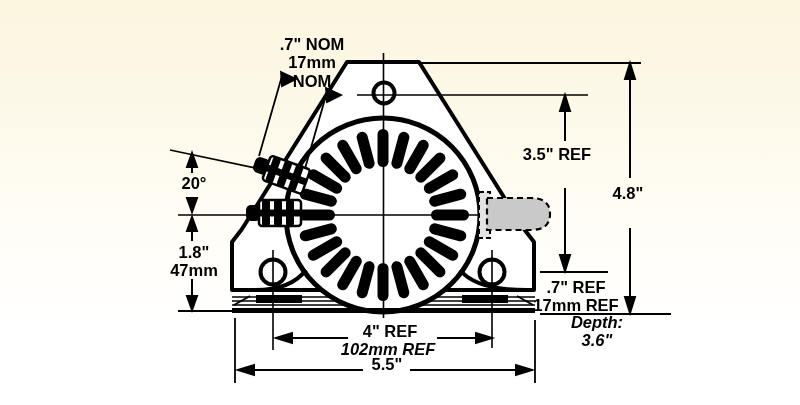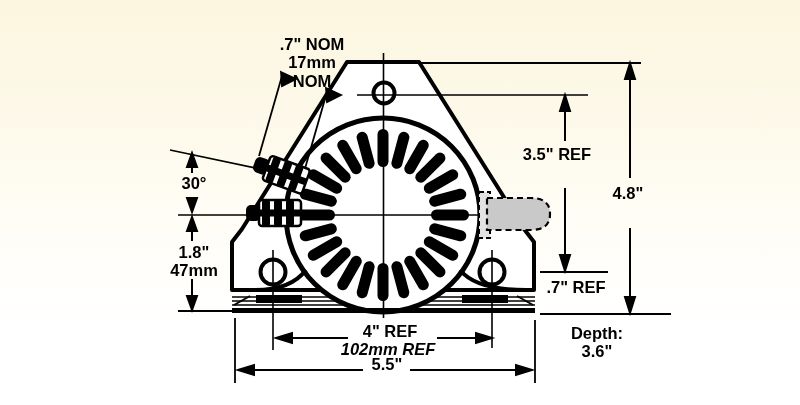--- a/index.html
+++ b/index.html
@@ -172,49 +172,50 @@
     </g>
   </svg>
 
   <div class="lbl" style="left:250px;top:35px;width:124px;">
     <span>.7" NOM</span>
     <span>17mm</span>
     <span>NOM</span>
   </div>
 
   <div class="lbl" style="left:172px;top:174px;width:44px;">
-    <span>30°</span>
+    <span>20°</span>
   </div>
 
   <div class="lbl" style="left:156px;top:243px;width:76px;">
     <span>1.8"</span>
     <span>47mm</span>
   </div>
 
   <div class="lbl" style="left:505px;top:145px;width:104px;">
     <span>3.5" REF</span>
   </div>
 
   <div class="lbl lh-wide" style="left:594px;top:183px;width:68px;">
     <span>4.8"</span>
   </div>
 
   <div class="lbl" style="left:528px;top:278px;width:96px;">
     <span>.7" REF</span>
+    <span>17mm REF</span>
   </div>
 
   <div class="lbl" style="left:338px;top:322px;width:104px;">
     <span>4" REF</span>
   </div>
   <div class="lbl" style="left:330px;top:340px;width:116px;font-style:italic;">
     <span>102mm REF</span>
   </div>
 
   <div class="lbl" style="left:355px;top:355px;width:64px;">
     <span>5.5"</span>
   </div>
 
-  <div class="lbl" style="left:553px;top:324px;width:88px;">
+  <div class="lbl" style="left:553px;top:313px;width:88px;font-style:italic;">
     <span>Depth:</span>
     <span>3.6"</span>
   </div>
 
 </div>
 
 </body></html>

